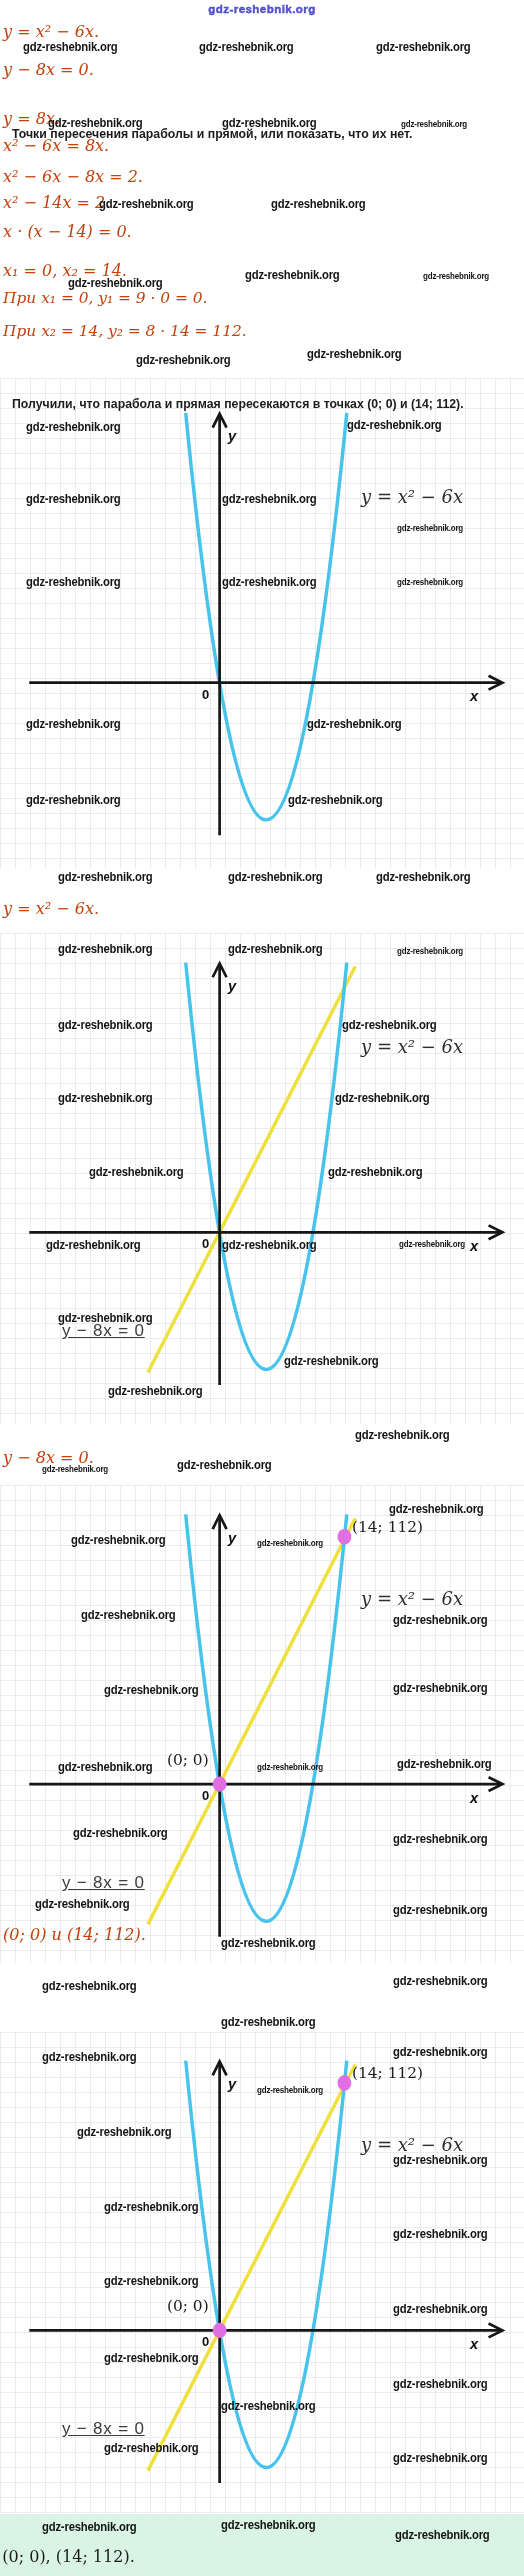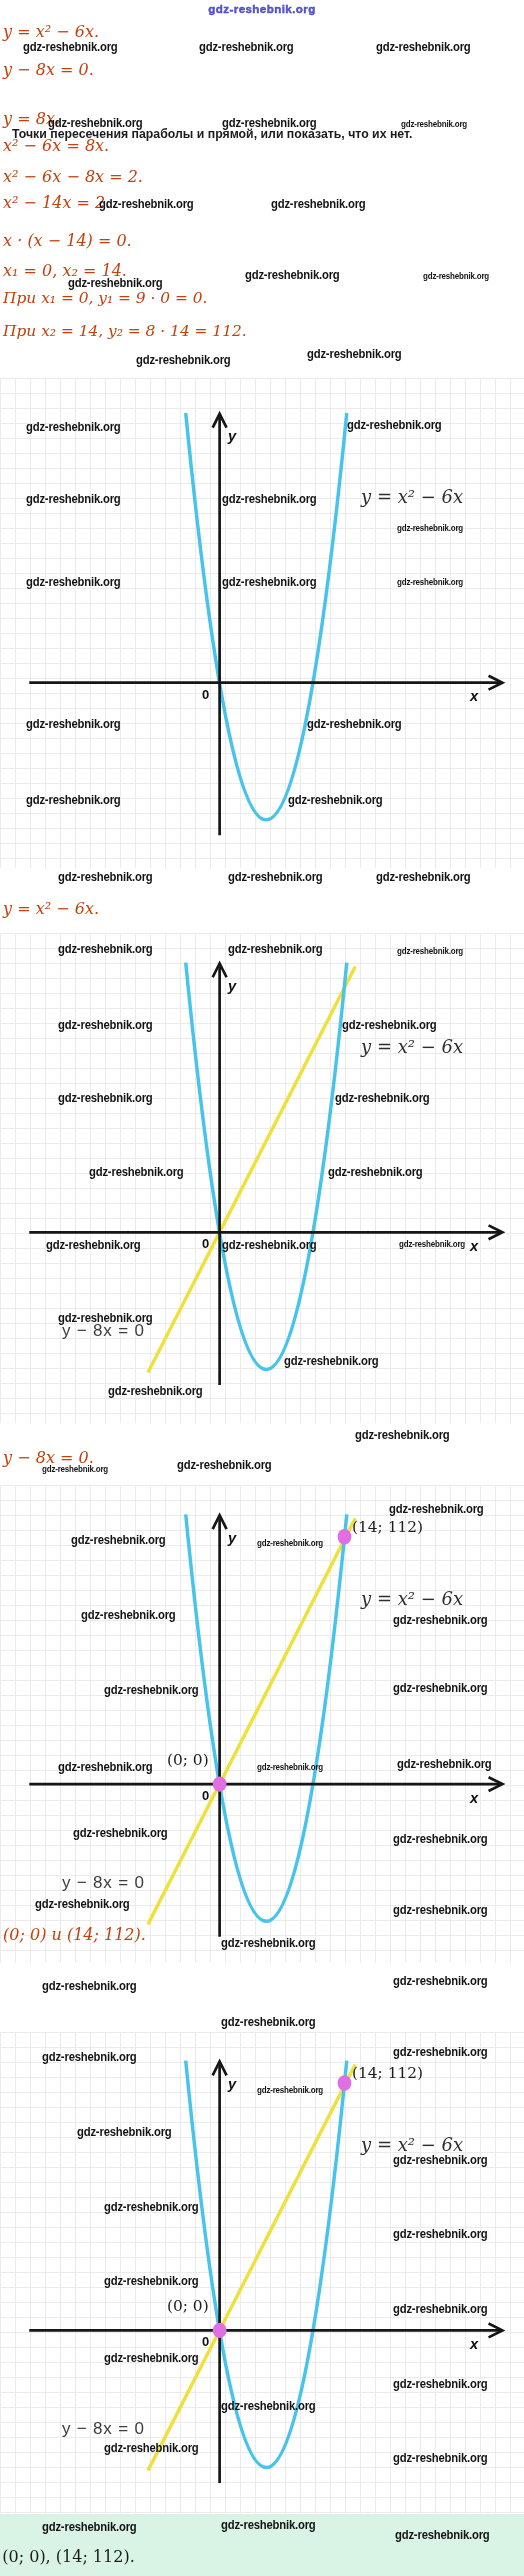--- a/index.html
+++ b/index.html
@@ -21,44 +21,45 @@
   
   .graph{position:absolute;left:0;width:524px;background:
         linear-gradient(#ebebeb 0.8px,transparent 0.8px),
         linear-gradient(90deg,#ebebeb 0.8px,transparent 0.8px);
         background-size:15px 15px;z-index:1;}
   .graph svg{position:absolute;left:0;top:0;z-index:2;}
   .glab{position:absolute;white-space:nowrap;z-index:4;}
   .axis-letter{font:700 italic 14.7px "Liberation Sans",sans-serif;color:#111;}
   .zero{font:700 13px "Liberation Sans",sans-serif;color:#111;}
   .curve-label{font:italic 18px "DejaVu Serif",serif;color:#2e2e2e;}
-  .line-label{font:500 17px "Liberation Sans",sans-serif;color:#3d3d3d;letter-spacing:0.8px;}
+  .line-label{font:500 17px "Liberation Sans",sans-serif;color:#3d3d3d;letter-spacing:0.8px;text-decoration:underline;}
   .point-label{font:15.4px "DejaVu Serif",serif;color:#1c1c1c;}
   
   .footer-band{position:absolute;left:0;top:2514px;width:524px;height:62px;background:#d9f4e5;z-index:1;}
   .answer{position:absolute;left:2.3px;top:2547px;font:16px "DejaVu Serif",serif;color:#1c1c1c;z-index:3;}
 </style>
 </head>
 <body>
 
 <div class="page">
 
   <div class="site-header">gdz-reshebnik.org</div>
 
   <div class="mathline" style="top:21.6px">y = x² − 6x.</div>
   <div class="mathline" style="top:60px">y − 8x = 0.</div>
   <div class="rusline" style="top:91px">Точки пересечения параболы и прямой, или показать, что их нет.</div>
   <div class="mathline" style="top:109px">y = 8x.</div>
   <div class="mathline" style="top:136px">x² − 6x = 8x.</div>
   <div class="mathline" style="top:167px">x² − 6x − 8x = 2.</div>
   <div class="mathline" style="top:193px">x² − 14x = 2.</div>
-  <div class="mathline" style="top:231px">x · (x − 14) = 0.</div>
+  <div class="mathline" style="top:222px">x · (x − 14) = 0.</div>
   <div class="mathline" style="top:261px">x₁ = 0, x₂ = 14.</div>
   <div class="mathline" style="top:289px;font-size:15.4px">При x₁ = 0, y₁ = 9 · 0 = 0.</div>
   <div class="mathline" style="top:322px;font-size:15.4px">При x₂ = 14, y₂ = 8 · 14 = 112.</div>
+  <div class="rusline" style="top:361px">Получили, что парабола и прямая пересекаются в точках (0; 0) и (14;  112).</div>
 
   <div class="graph" id="g1" style="top:378px;height:490px">
     <svg width="524" height="490" viewBox="0 0 680 635">
       <path d="M241 45 Q345.5 1101 450 45" stroke="#47c3ec" stroke-width="4.5" fill="none"></path>
       <line x1="38" y1="395" x2="650" y2="395" stroke="#161616" stroke-width="3.5"></line>
       <path d="M634 386 L652 395 L634 404" stroke="#161616" stroke-width="3.5" fill="none"></path>
       <line x1="285" y1="50" x2="285" y2="593" stroke="#161616" stroke-width="3.5"></line>
       <path d="M276 64 L285 46 L294 64" stroke="#161616" stroke-width="3.5" fill="none"></path>
     </svg>
     <div class="glab axis-letter" style="left:228px;top:50px">y</div>

